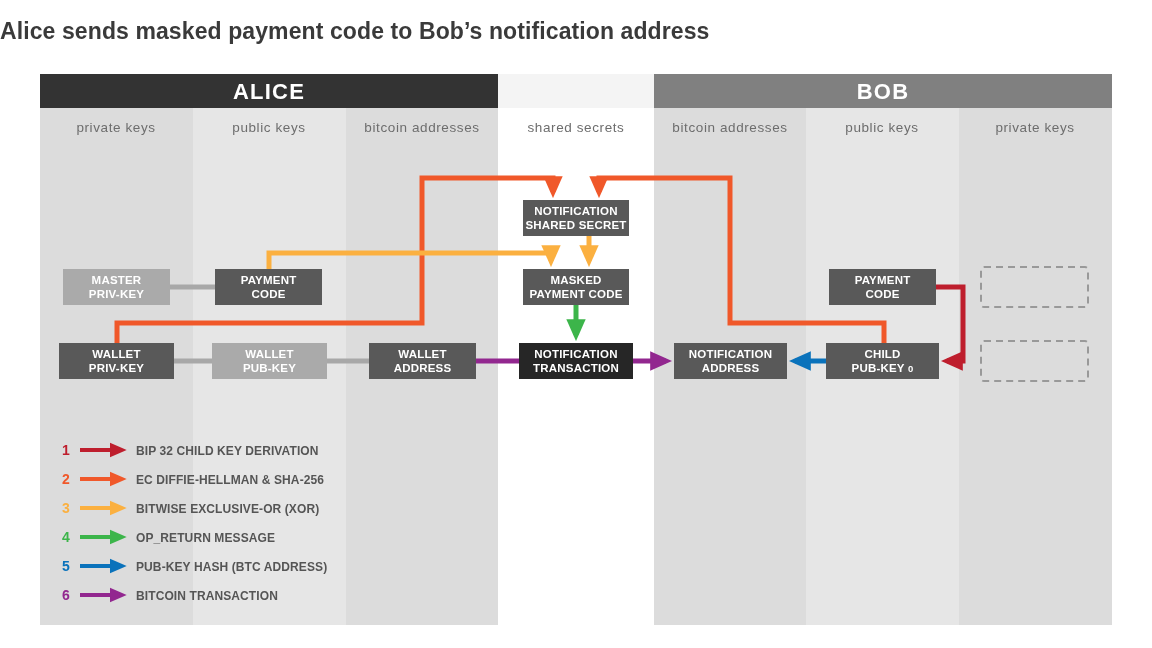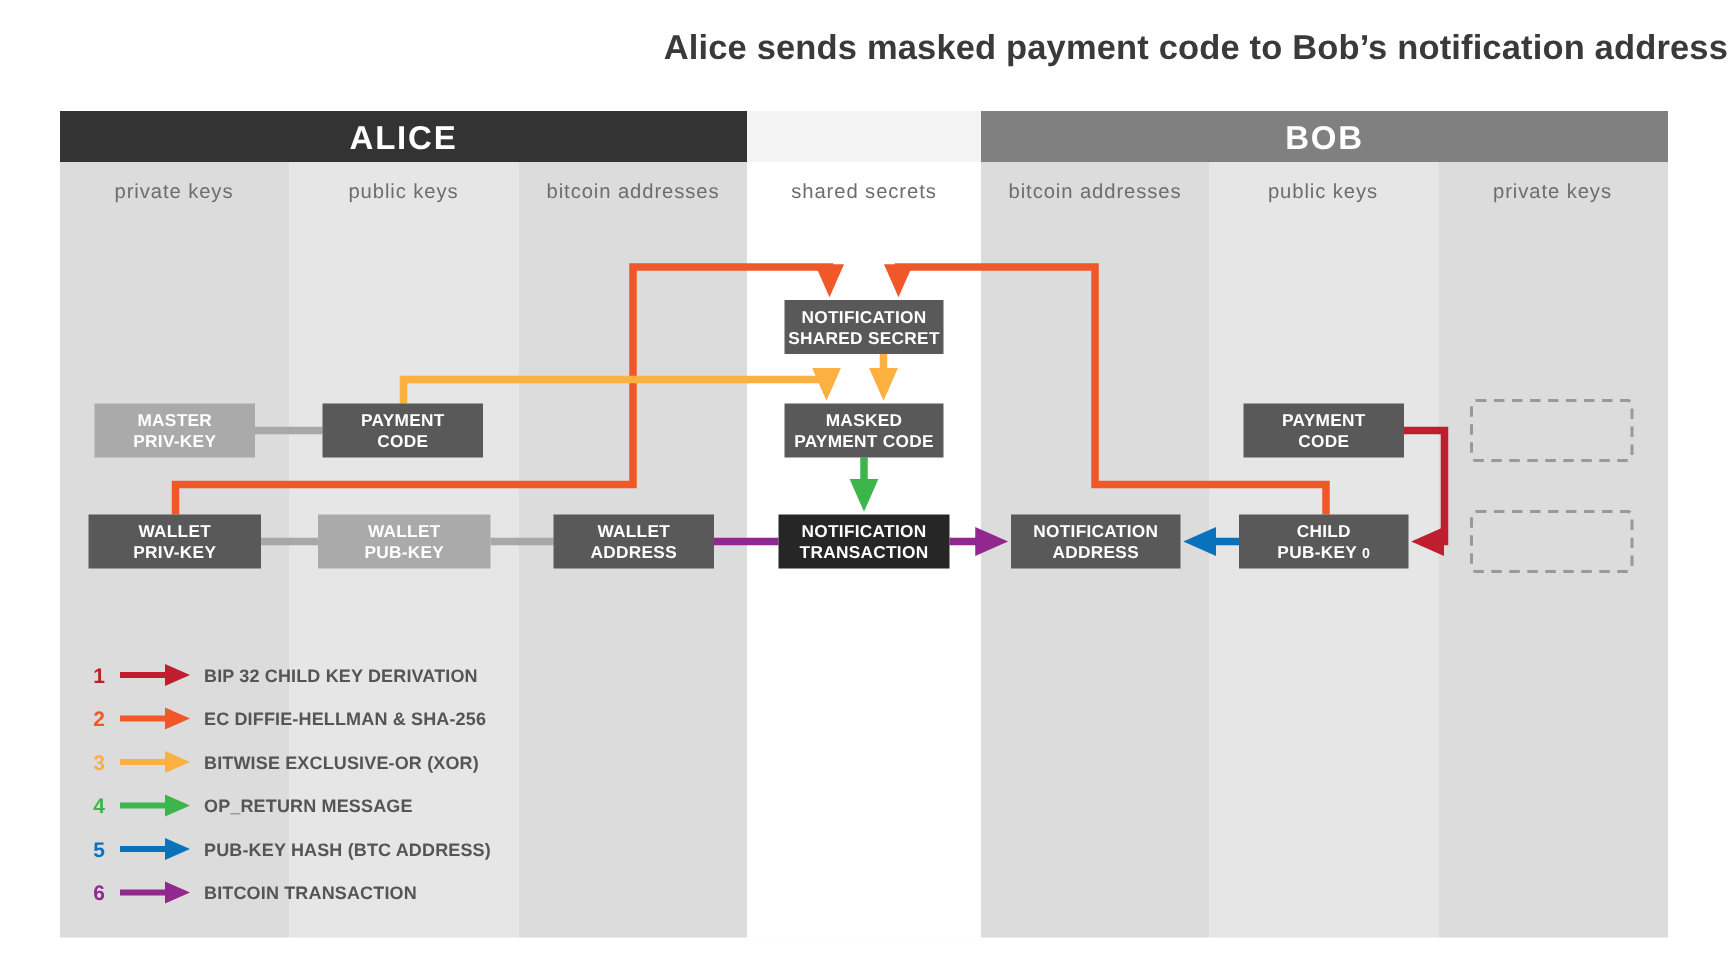--- a/index.html
+++ b/index.html
@@ -14,21 +14,21 @@
     font-family: "Liberation Sans", sans-serif;
     color: #3b3b3b;
     overflow: hidden;
     position: relative;
   }
   #page-title {
     position: absolute;
     left: 0;
     top: 18px;
     width: 1152px;
-    text-align: right;
+    text-align: left;
     font-size: 23px;
     font-weight: bold;
     color: #3a3a3a;
     letter-spacing: 0.1px;
   }
   #diagram-root {
     position: absolute;
     left: 0;
     top: 0;
   }

